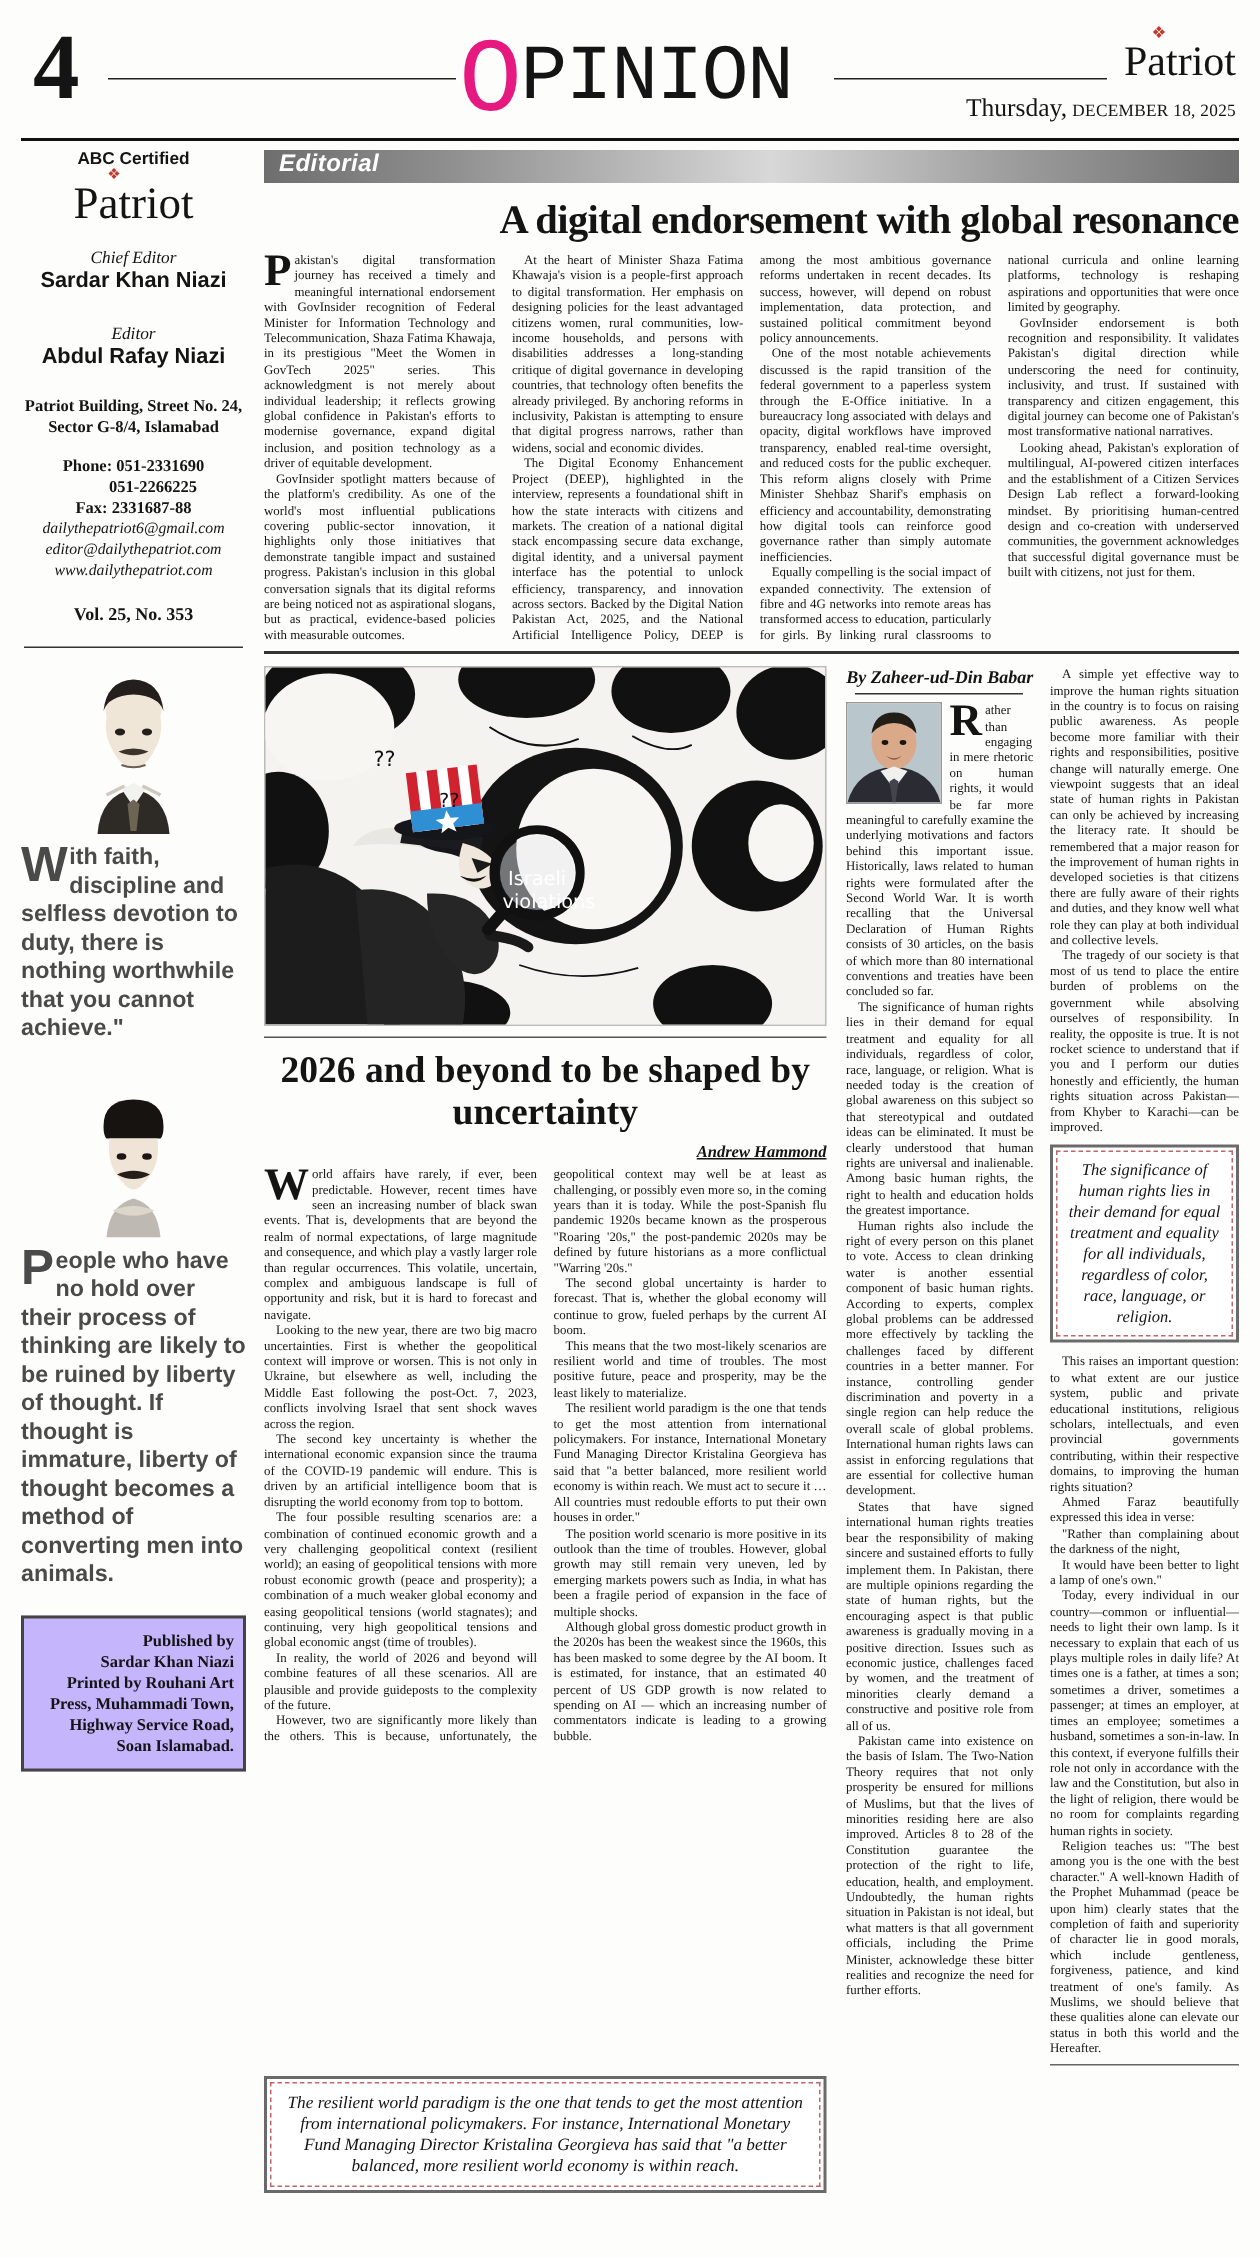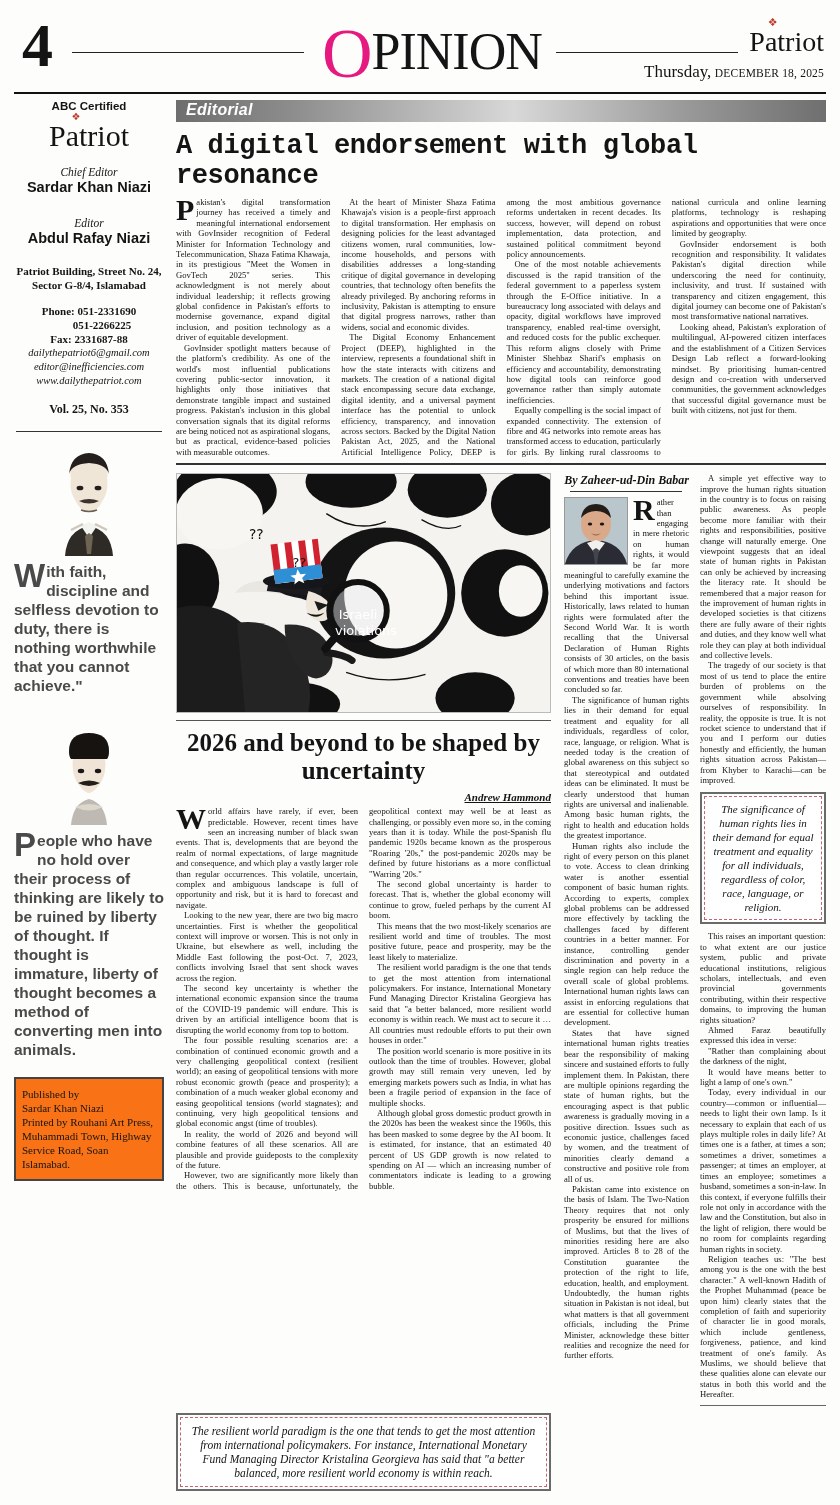--- a/index.html
+++ b/index.html
@@ -10,21 +10,21 @@
     color:#141414;
     overflow:hidden;
   }
   .page{position:relative;width:840px;height:1505px;padding:0;box-sizing:border-box;}
 
   
   .masthead{position:relative;height:92px;padding:12px 14px 0 14px;box-sizing:border-box;}
   .page-num{position:absolute;left:22px;top:18px;font-size:62px;font-weight:700;line-height:54px;font-family:"Liberation Serif",serif;}
   .rule-left{position:absolute;left:72px;top:52px;width:232px;height:1px;background:#222;}
   .rule-right{position:absolute;left:556px;top:52px;width:182px;height:1px;background:#222;}
-  .opinion-word{position:absolute;left:322px;top:22px;font-size:52px;letter-spacing:-1px;font-family:Liberation Serif, serif;}
+  .opinion-word{position:absolute;left:306px;top:22px;font-size:52px;letter-spacing:-1px;font-family:Liberation Mono, monospace;}
   .opinion-word .cap{color:#e5197f;font-size:70px;line-height:52px;vertical-align:-8px;}
   .opinion-word .rest{font-size:52px;}
   .brand-top{position:absolute;right:16px;top:20px;font-size:28px;font-family:"Liberation Serif",serif;text-align:right;}
   .brand-top .dot{color:#c0392b;font-size:11px;display:block;line-height:5px;margin-bottom:1px;margin-right:28px;text-align:center;}
   .date-line{position:absolute;right:16px;top:62px;font-size:14px;text-align:right;}
   .date-line .dow{font-size:17px;}
   .date-line .dt{font-size:11.5px;letter-spacing:.2px;}
   .mast-rule{position:absolute;left:14px;right:14px;top:92px;height:2px;background:#111;}
 
   
@@ -43,26 +43,26 @@
   .contact{text-align:center;font-size:11px;margin-top:12px;line-height:14px;font-weight:700;}
   .contact .mail{font-style:italic;font-weight:400;font-size:10.5px;display:block;}
   .vol{text-align:center;font-weight:700;font-size:12px;margin-top:14px;}
   .side-sep{border-top:1px solid #333;margin:14px 2px 0 2px;}
 
   .quote-card{margin-top:12px;}
   .portrait{display:block;margin:0 auto;}
   .qtext{font-family:"Liberation Sans",sans-serif;font-size:15.5px;line-height:19px;color:#4a4a4a;font-weight:600;margin-top:6px;}
   .qtext .drop{float:left;font-size:33px;line-height:27px;font-weight:700;padding-right:1px;color:#4a4a4a;}
 
-  .pub-box{border:2px solid #444;margin-top:18px;padding:8px 6px;text-align:left;font-size:11px;line-height:14px;font-weight:400;background:#f97316;}
+  .pub-box{border:2px solid #444;margin-top:18px;padding:8px 6px;text-align:right;font-size:11px;line-height:14px;font-weight:700;background:#c4b5fd;}
 
   
   .ed-banner{height:22px;background:linear-gradient(to right,#6e6e6e 0%,#8d8d8d 18%,#d8d8d8 52%,#9a9a9a 78%,#6f6f6f 100%);position:relative;}
   .ed-banner span{position:absolute;left:10px;top:1px;color:#fff;font-family:"Liberation Sans",sans-serif;font-weight:700;font-style:italic;font-size:16px;letter-spacing:.3px;}
-  .ed-head{text-align:left;font-size:27px;font-weight:700;margin:9px 0 6px 0;font-family:Liberation Mono, monospace;letter-spacing:-.4px;}
+  .ed-head{text-align:right;font-size:27px;font-weight:700;margin:9px 0 6px 0;font-family:Liberation Serif, serif;letter-spacing:-.4px;}
 
   .cols4{column-count:4;column-gap:11px;column-rule:0;font-size:8.6px;line-height:10.4px;text-align:justify;hyphens:auto;}
   .cols4 p{margin:0;text-indent:8px;}
   .cols4 p.first{text-indent:0;}
   .dropcap{float:left;font-size:30px;line-height:23px;font-weight:700;padding:1px 2px 0 0;font-family:"Liberation Serif",serif;}
 
   .thin-rule{border-top:1px solid #555;margin:7px 0 0 0;}
   .thick-rule{border-top:2px solid #333;margin:6px 0;}
 
   
@@ -130,21 +130,21 @@
         <div class="ed-name">Abdul Rafay Niazi</div>
       </div>
 
       <div class="addr">Patriot Building, Street No. 24, Sector G-8/4, Islamabad</div>
 
       <div class="contact">
         <div>Phone: 051-2331690</div>
         <div style="margin-left:26px;">051-2266225</div>
         <div>Fax:    2331687-88</div>
         <span class="mail">dailythepatriot6@gmail.com</span>
-        <span class="mail">editor@inefficiencies.com</span>
+        <span class="mail">editor@dailythepatriot.com</span>
         <span class="mail">www.dailythepatriot.com</span>
       </div>
 
       <div class="vol">Vol. 25, No. 353</div>
       <div class="side-sep"></div>
 
       <div class="quote-card">
         <svg class="portrait" width="96" height="112" viewBox="0 0 96 112">
           <rect width="96" height="112" fill="#fdfdfb"></rect>
           <path d="M30 34 q-4 -22 18 -24 q22 2 18 24 q2 12 -4 22 q-6 12 -14 12 q-8 0 -14 -12 q-6 -10 -4 -22z" fill="#f0e6d8"></path>
@@ -305,21 +305,21 @@
             <div style="width:126px;">
               <div style="font-size:8.6px;line-height:10.4px;text-align:justify;hyphens:auto;">
                 <p style="margin:0;text-indent:8px;">A simple yet effective way to improve the human rights situation in the country is to focus on raising public awareness. As people become more familiar with their rights and responsibilities, positive change will naturally emerge. One viewpoint suggests that an ideal state of human rights in Pakistan can only be achieved by increasing the literacy rate. It should be remembered that a major reason for the improvement of human rights in developed societies is that citizens there are fully aware of their rights and duties, and they know well what role they can play at both individual and collective levels.</p>
                 <p style="margin:0;text-indent:8px;">The tragedy of our society is that most of us tend to place the entire burden of problems on the government while absolving ourselves of responsibility. In reality, the opposite is true. It is not rocket science to understand that if you and I perform our duties honestly and efficiently, the human rights situation across Pakistan—from Khyber to Karachi—can be improved.</p>
               </div>
               <div class="pullquote small">The significance of human rights lies in their demand for equal treatment and equality for all individuals, regardless of color, race, language, or religion.</div>
               <div style="font-size:8.6px;line-height:10.4px;text-align:justify;hyphens:auto;">
                 <p style="margin:0;text-indent:8px;">This raises an important question: to what extent are our justice system, public and private educational institutions, religious scholars, intellectuals, and even provincial governments contributing, within their respective domains, to improving the human rights situation?</p>
                 <p style="margin:0;text-indent:8px;">Ahmed Faraz beautifully expressed this idea in verse:</p>
                 <p style="margin:0;text-indent:8px;">"Rather than complaining about the darkness of the night,</p>
-                <p style="margin:0;text-indent:8px;">It would have means better to light a lamp of one's own."</p>
+                <p style="margin:0;text-indent:8px;">It would have been better to light a lamp of one's own."</p>
                 <p style="margin:0;text-indent:8px;">Today, every individual in our country—common or influential—needs to light their own lamp. Is it necessary to explain that each of us plays multiple roles in daily life? At times one is a father, at times a son; sometimes a driver, sometimes a passenger; at times an employer, at times an employee; sometimes a husband, sometimes a son-in-law. In this context, if everyone fulfills their role not only in accordance with the law and the Constitution, but also in the light of religion, there would be no room for complaints regarding human rights in society.</p>
                 <p style="margin:0;text-indent:8px;">Religion teaches us: "The best among you is the one with the best character." A well-known Hadith of the Prophet Muhammad (peace be upon him) clearly states that the completion of faith and superiority of character lie in good morals, which include gentleness, forgiveness, patience, and kind treatment of one's family. As Muslims, we should believe that these qualities alone can elevate our status in both this world and the Hereafter.</p>
               </div>
               <div class="sep-line"></div>
             </div>
           </div>
         </div>
         <div class="clear"></div>
 
         <div style="width:375px;">

